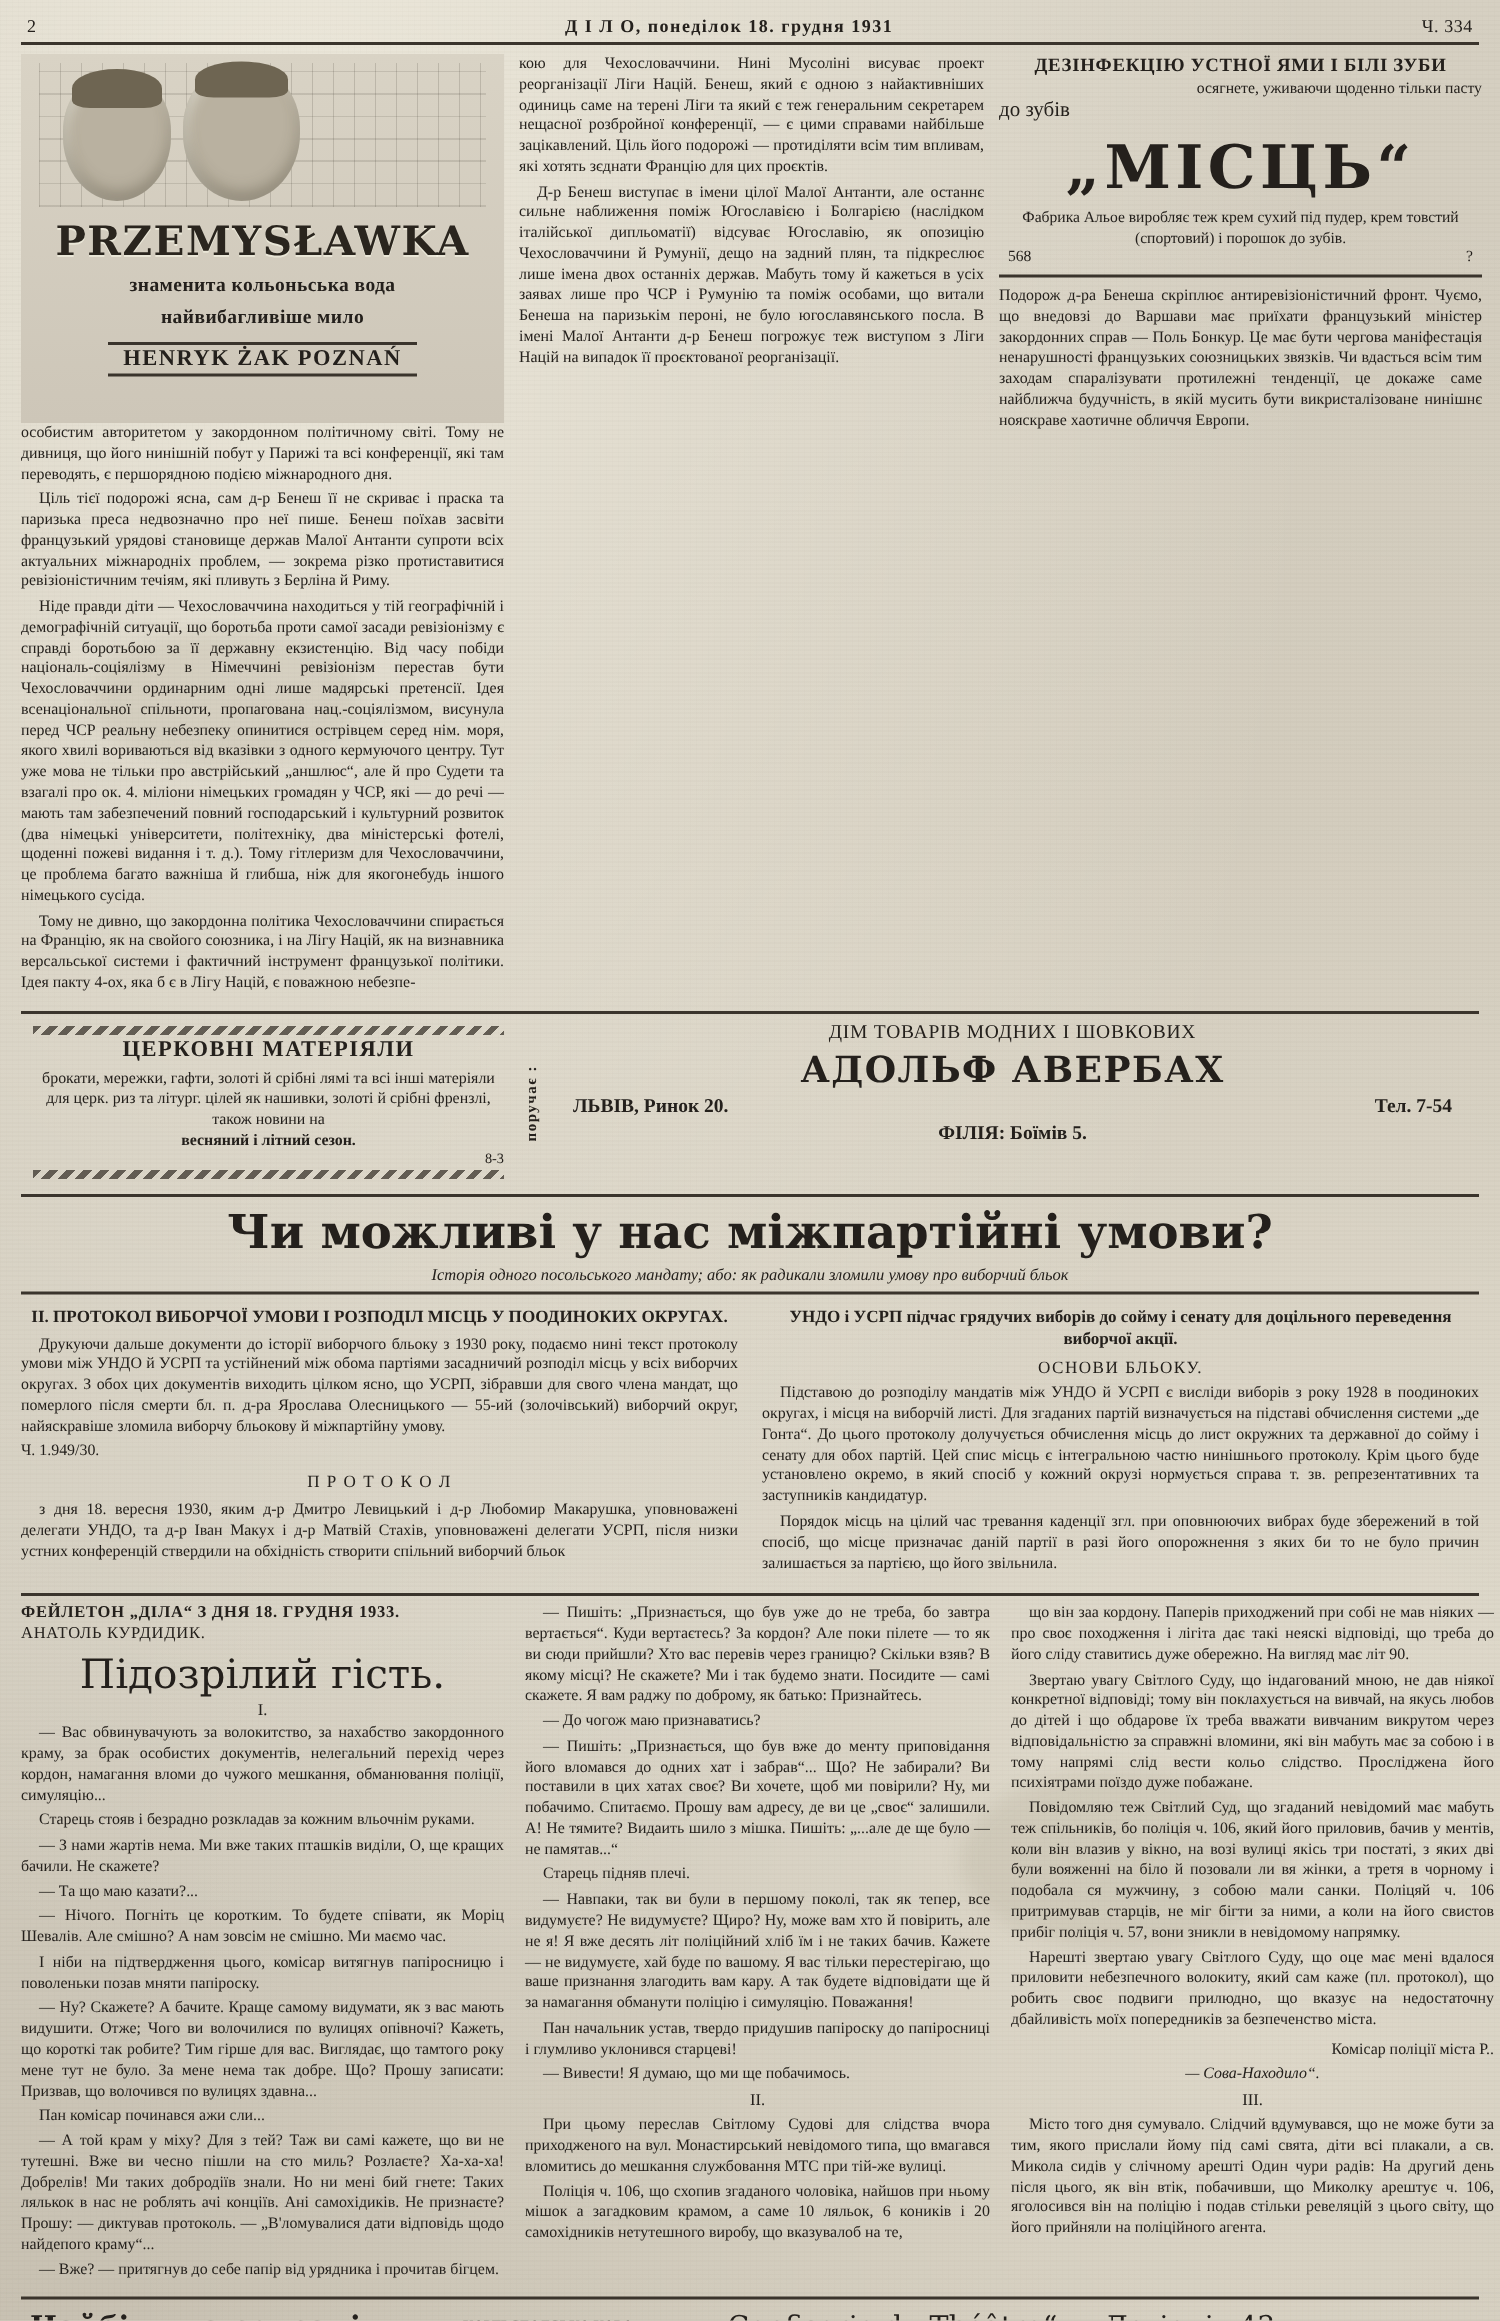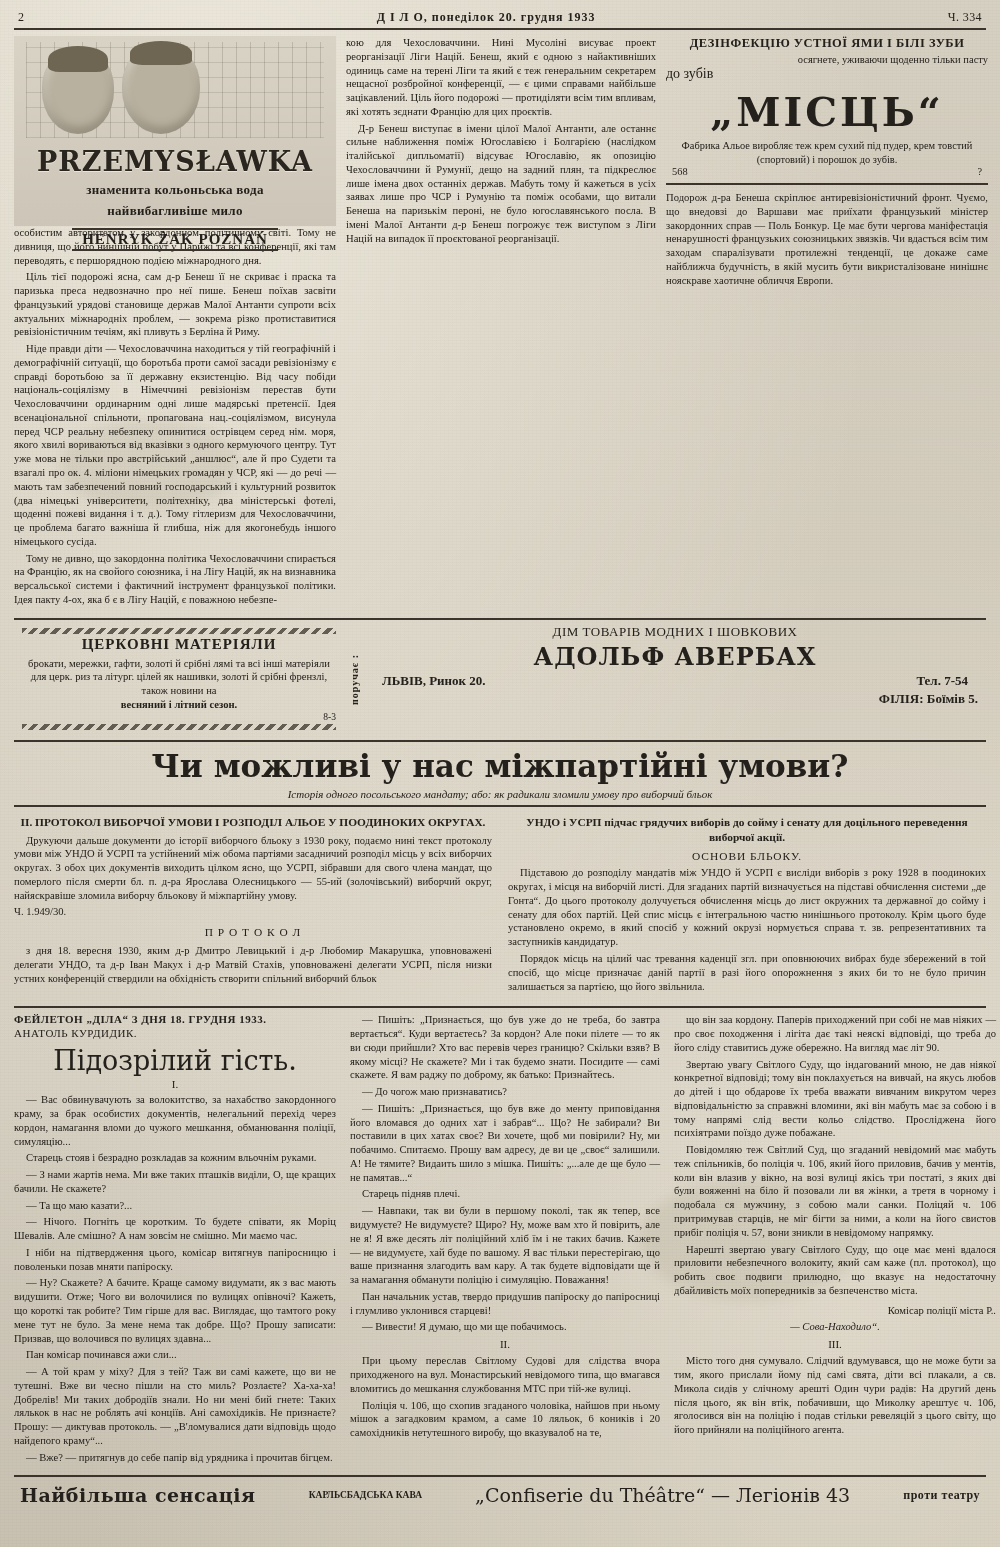--- a/index.html
+++ b/index.html
@@ -39,21 +39,21 @@
   .col.c1{width:322px;flex:none;}
   .col.c2{width:310px;flex:none;}
   .col.c3{width:322px;flex:none;}
 
   
   .ad-przemyslawka{
     border:0;
     padding:4px 0 6px 0;
     text-align:center;
     position:relative;
-    height:190px;
+    height:246px;
     box-sizing:border-box;
     background:linear-gradient(180deg,#d9d3c5,#cdc6b8);
   }
   .ad-faces{
     position:relative;height:96px;margin:2px 12px 0 12px;
     background:
       repeating-linear-gradient(90deg, rgba(60,55,45,.18) 0 1px, rgba(0,0,0,0) 1px 14px),
       repeating-linear-gradient(0deg, rgba(60,55,45,.14) 0 1px, rgba(0,0,0,0) 1px 15px);
   }
   .face{position:absolute;border-radius:46% 46% 50% 50%;background:#b9b1a0;
@@ -104,21 +104,21 @@
   .zig{height:6px;background:
      repeating-linear-gradient(135deg,#3a342c 0 4px, rgba(0,0,0,0) 4px 8px);
      opacity:.75;margin:2px 0;}
   .church-body{font-size:10.6px;line-height:1.3;text-align:center;}
   .vertical{writing-mode:vertical-rl;transform:rotate(180deg);font-size:10px;font-weight:bold;letter-spacing:1px;}
   .shop-top{font-size:13px;text-align:center;letter-spacing:.5px;}
   .shop-name{
     font-family:"DejaVu Serif",serif;font-weight:bold;font-size:24px;text-align:center;letter-spacing:1px;margin:2px 0;
   }
   .shop-row{display:flex;justify-content:space-between;font-weight:bold;font-size:13px;padding:0 10px;}
-  .shop-row2{text-align:right;font-weight:bold;font-size:13px;margin-top:2px;}
+  .shop-row2{text-align:center;font-weight:bold;font-size:13px;margin-top:2px;}
 
   
   .headline{
     font-family:"DejaVu Serif",serif;
     font-size:31px;font-weight:bold;text-align:center;letter-spacing:0px;margin:6px 0 4px 0;
   }
   .subhead{font-size:11px;text-align:center;font-style:italic;margin-bottom:5px;}
   .hr2{height:2px;background:#3a342c;margin:4px 0 6px 0;}
 
   .twocol{display:flex;gap:16px;}
@@ -156,21 +156,21 @@
 
 <div class="page"></div>
 <div class="grain"></div>
 <div class="smudge" style="left:60px;top:420px;width:180px;height:90px;"></div>
 <div class="smudge" style="left:640px;top:1180px;width:220px;height:120px;"></div>
 
 <div class="content">
 
   <div class="masthead">
     <span>2</span>
-    <span class="center">Д І Л О,  понеділок 20. грудня 1933</span>
+    <span class="center">Д І Л О,  понеділок 18. грудня 1931</span>
     <span>Ч. 334</span>
   </div>
   <div class="rule"></div>
 
   <div class="topcols">
 
     <div class="col c1">
       <div class="ad-przemyslawka">
         <div class="ad-faces">
           <div class="face f1">
@@ -240,21 +240,21 @@
       <div class="shop-row2">ФІЛІЯ: Боїмів 5.</div>
     </div>
   </div>
 
   <div>
     <div class="headline">Чи можливі у нас міжпартійні умови?</div>
     <div class="subhead">Історія одного посольського мандату; або: як радикали зломили умову про виборчий бльок</div>
     <div class="hr2"></div>
     <div class="twocol">
       <div class="cc">
-        <div class="secthead">II. ПРОТОКОЛ ВИБОРЧОЇ УМОВИ І РОЗПОДІЛ АЛЬОЕ У ПООДИНОКИХ ОКРУГАХ.</div>
+        <div class="secthead">II. ПРОТОКОЛ ВИБОРЧОЇ УМОВИ І РОЗПОДІЛ МІСЦЬ У ПООДИНОКИХ ОКРУГАХ.</div>
         <div class="bodytext">
           <p>Друкуючи дальше документи до історії виборчого бльоку з 1930 року, подаємо нині текст протоколу умови між УНДО й УСРП та устійнений між обома партіями засадничий розподіл місць у всіх виборчих округах. З обох цих документів виходить цілком ясно, що УСРП, зібравши для свого члена мандат, що померлого після смерти бл. п. д-ра Ярослава Олесницького — 55-ий (золочівський) виборчий округ, найяскравіше зломила виборчу бльокову й міжпартійну умову.</p>
           <p class="noind protocol-no">Ч. 1.949/30.</p>
           <div class="centered-bold">П Р О Т О К О Л</div>
           <p>з дня 18. вересня 1930, яким д-р Дмитро Левицький і д-р Любомир Макарушка, уповноважені делегати УНДО, та д-р Іван Макух і д-р Матвій Стахів, уповноважені делегати УСРП, після низки устних конференцій ствердили на обхідність створити спільний виборчий бльок</p>
         </div>
       </div>
       <div class="cc">
         <div class="secthead">УНДО і УСРП підчас грядучих виборів до сойму і сенату для доцільного переведення виборчої акції.</div>
         <div class="centered-bold">ОСНОВИ БЛЬОКУ.</div>

